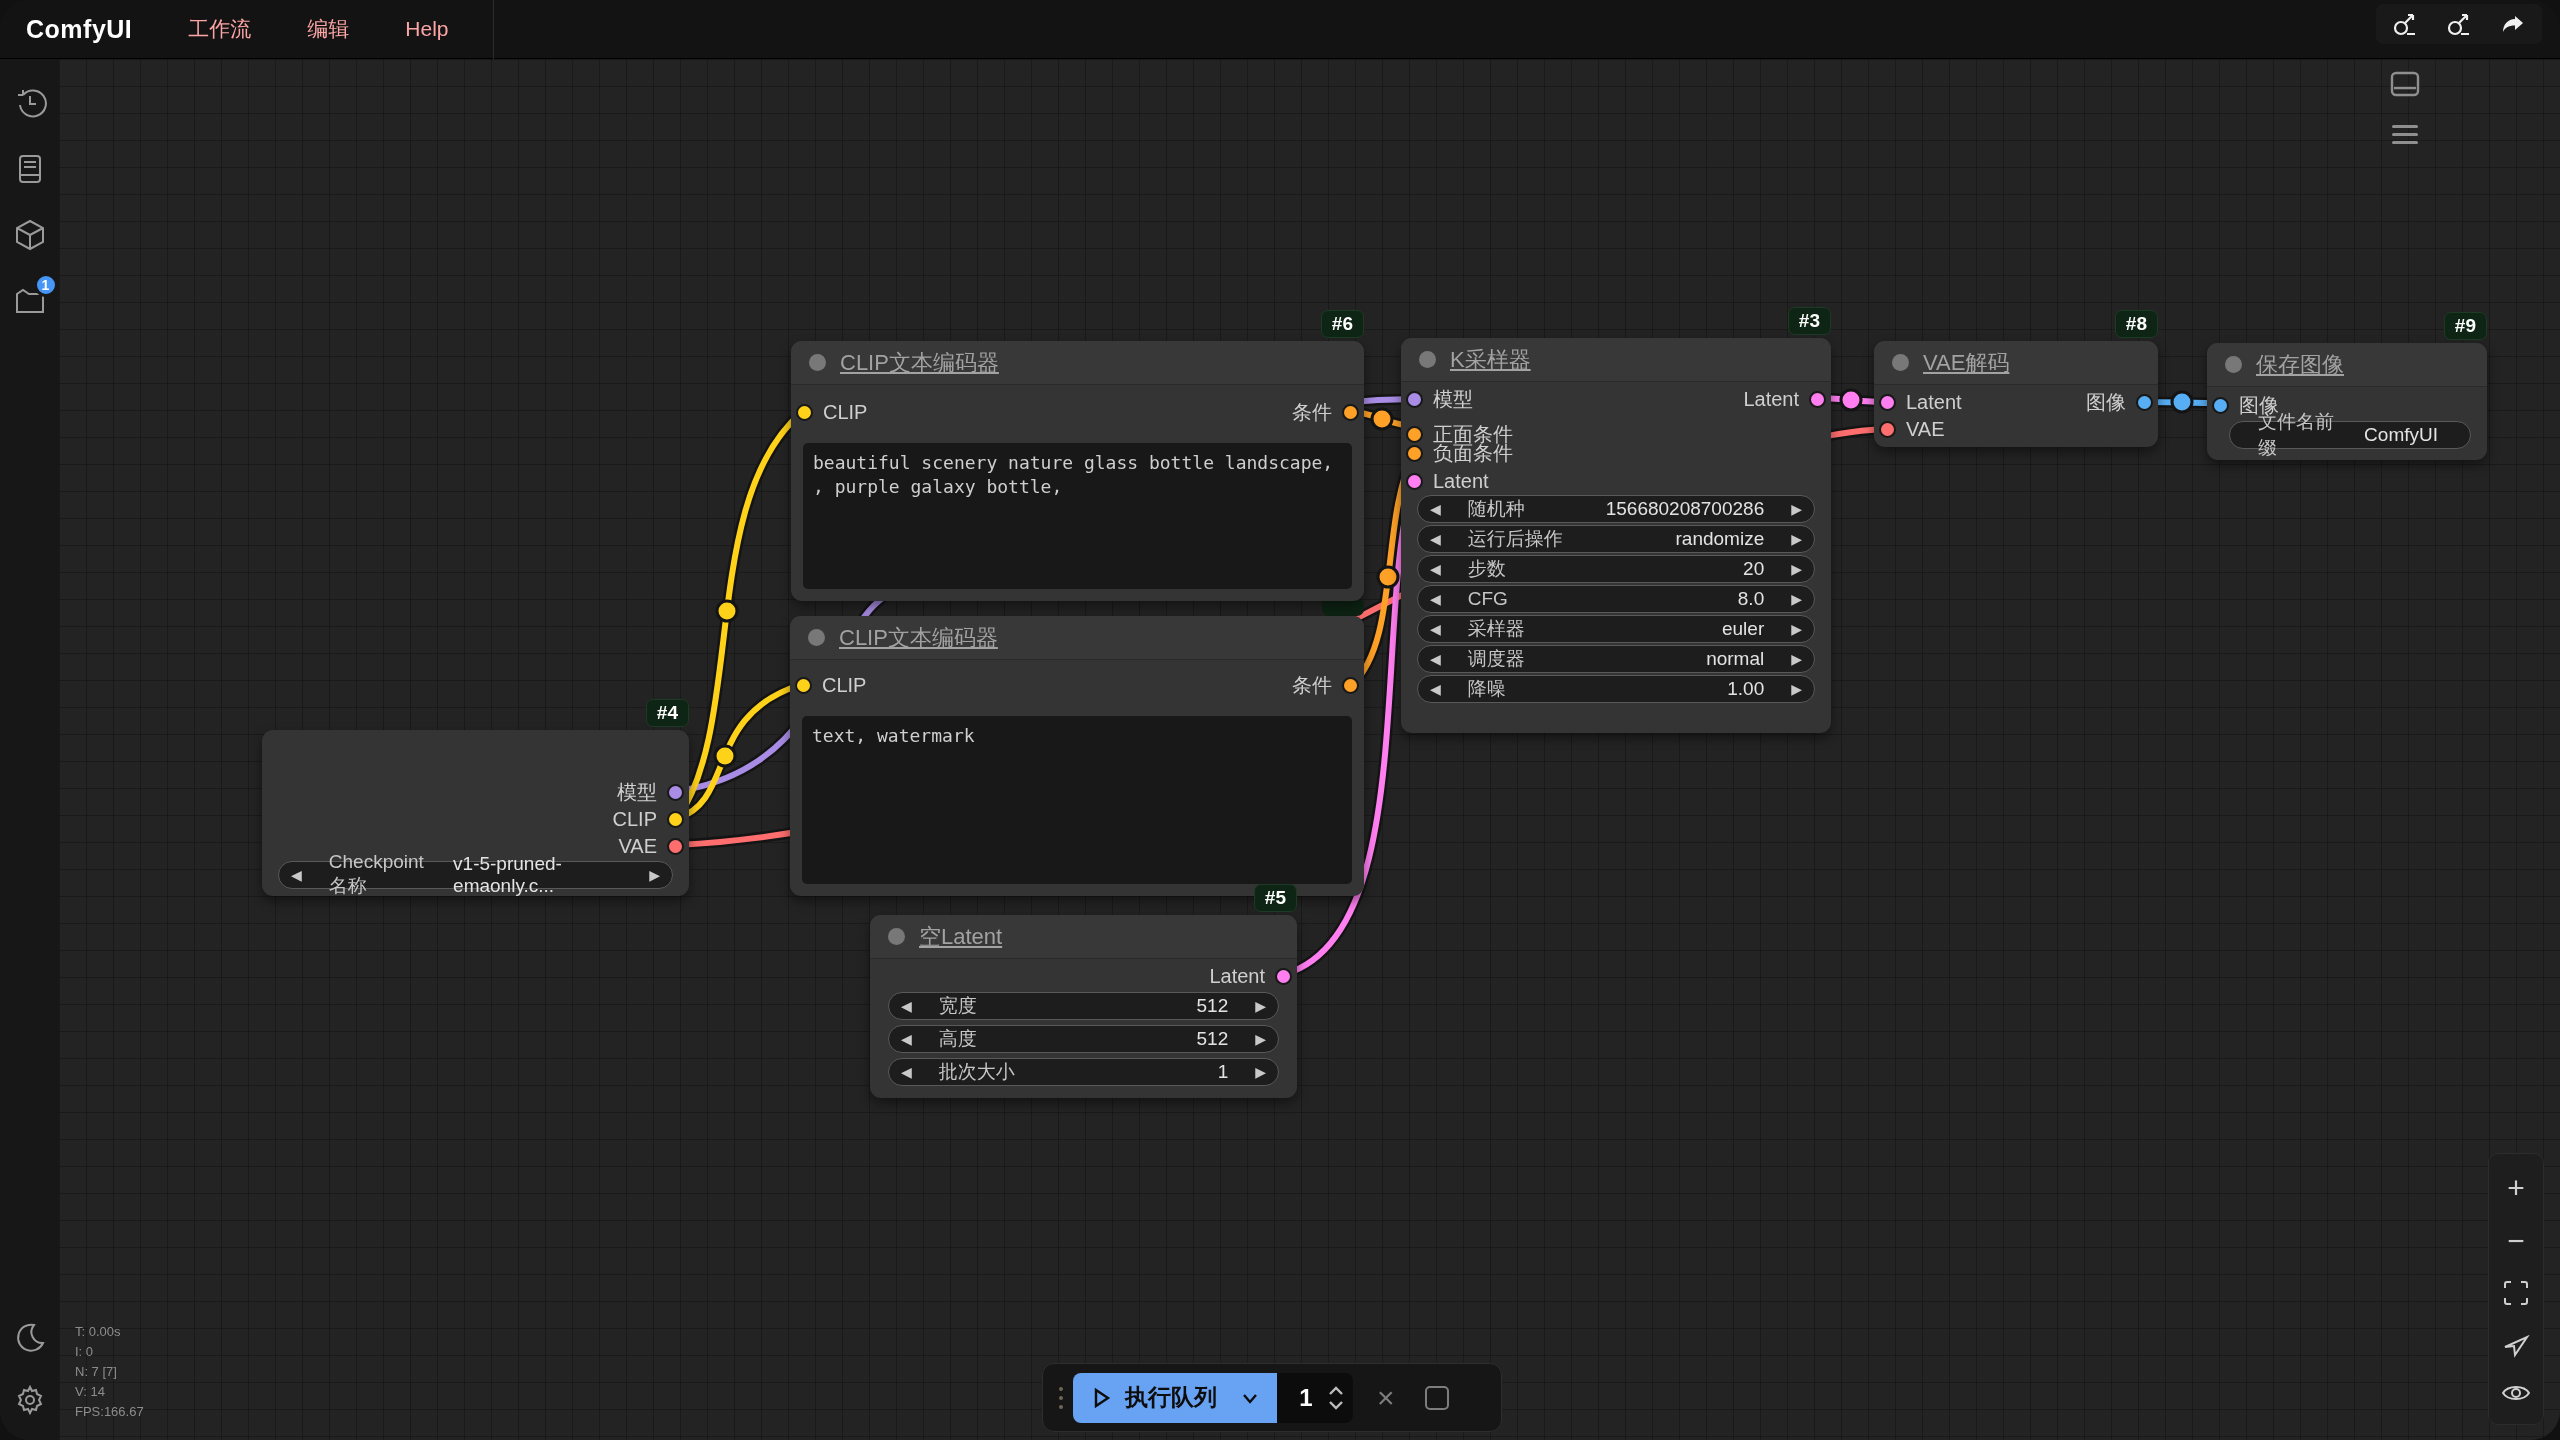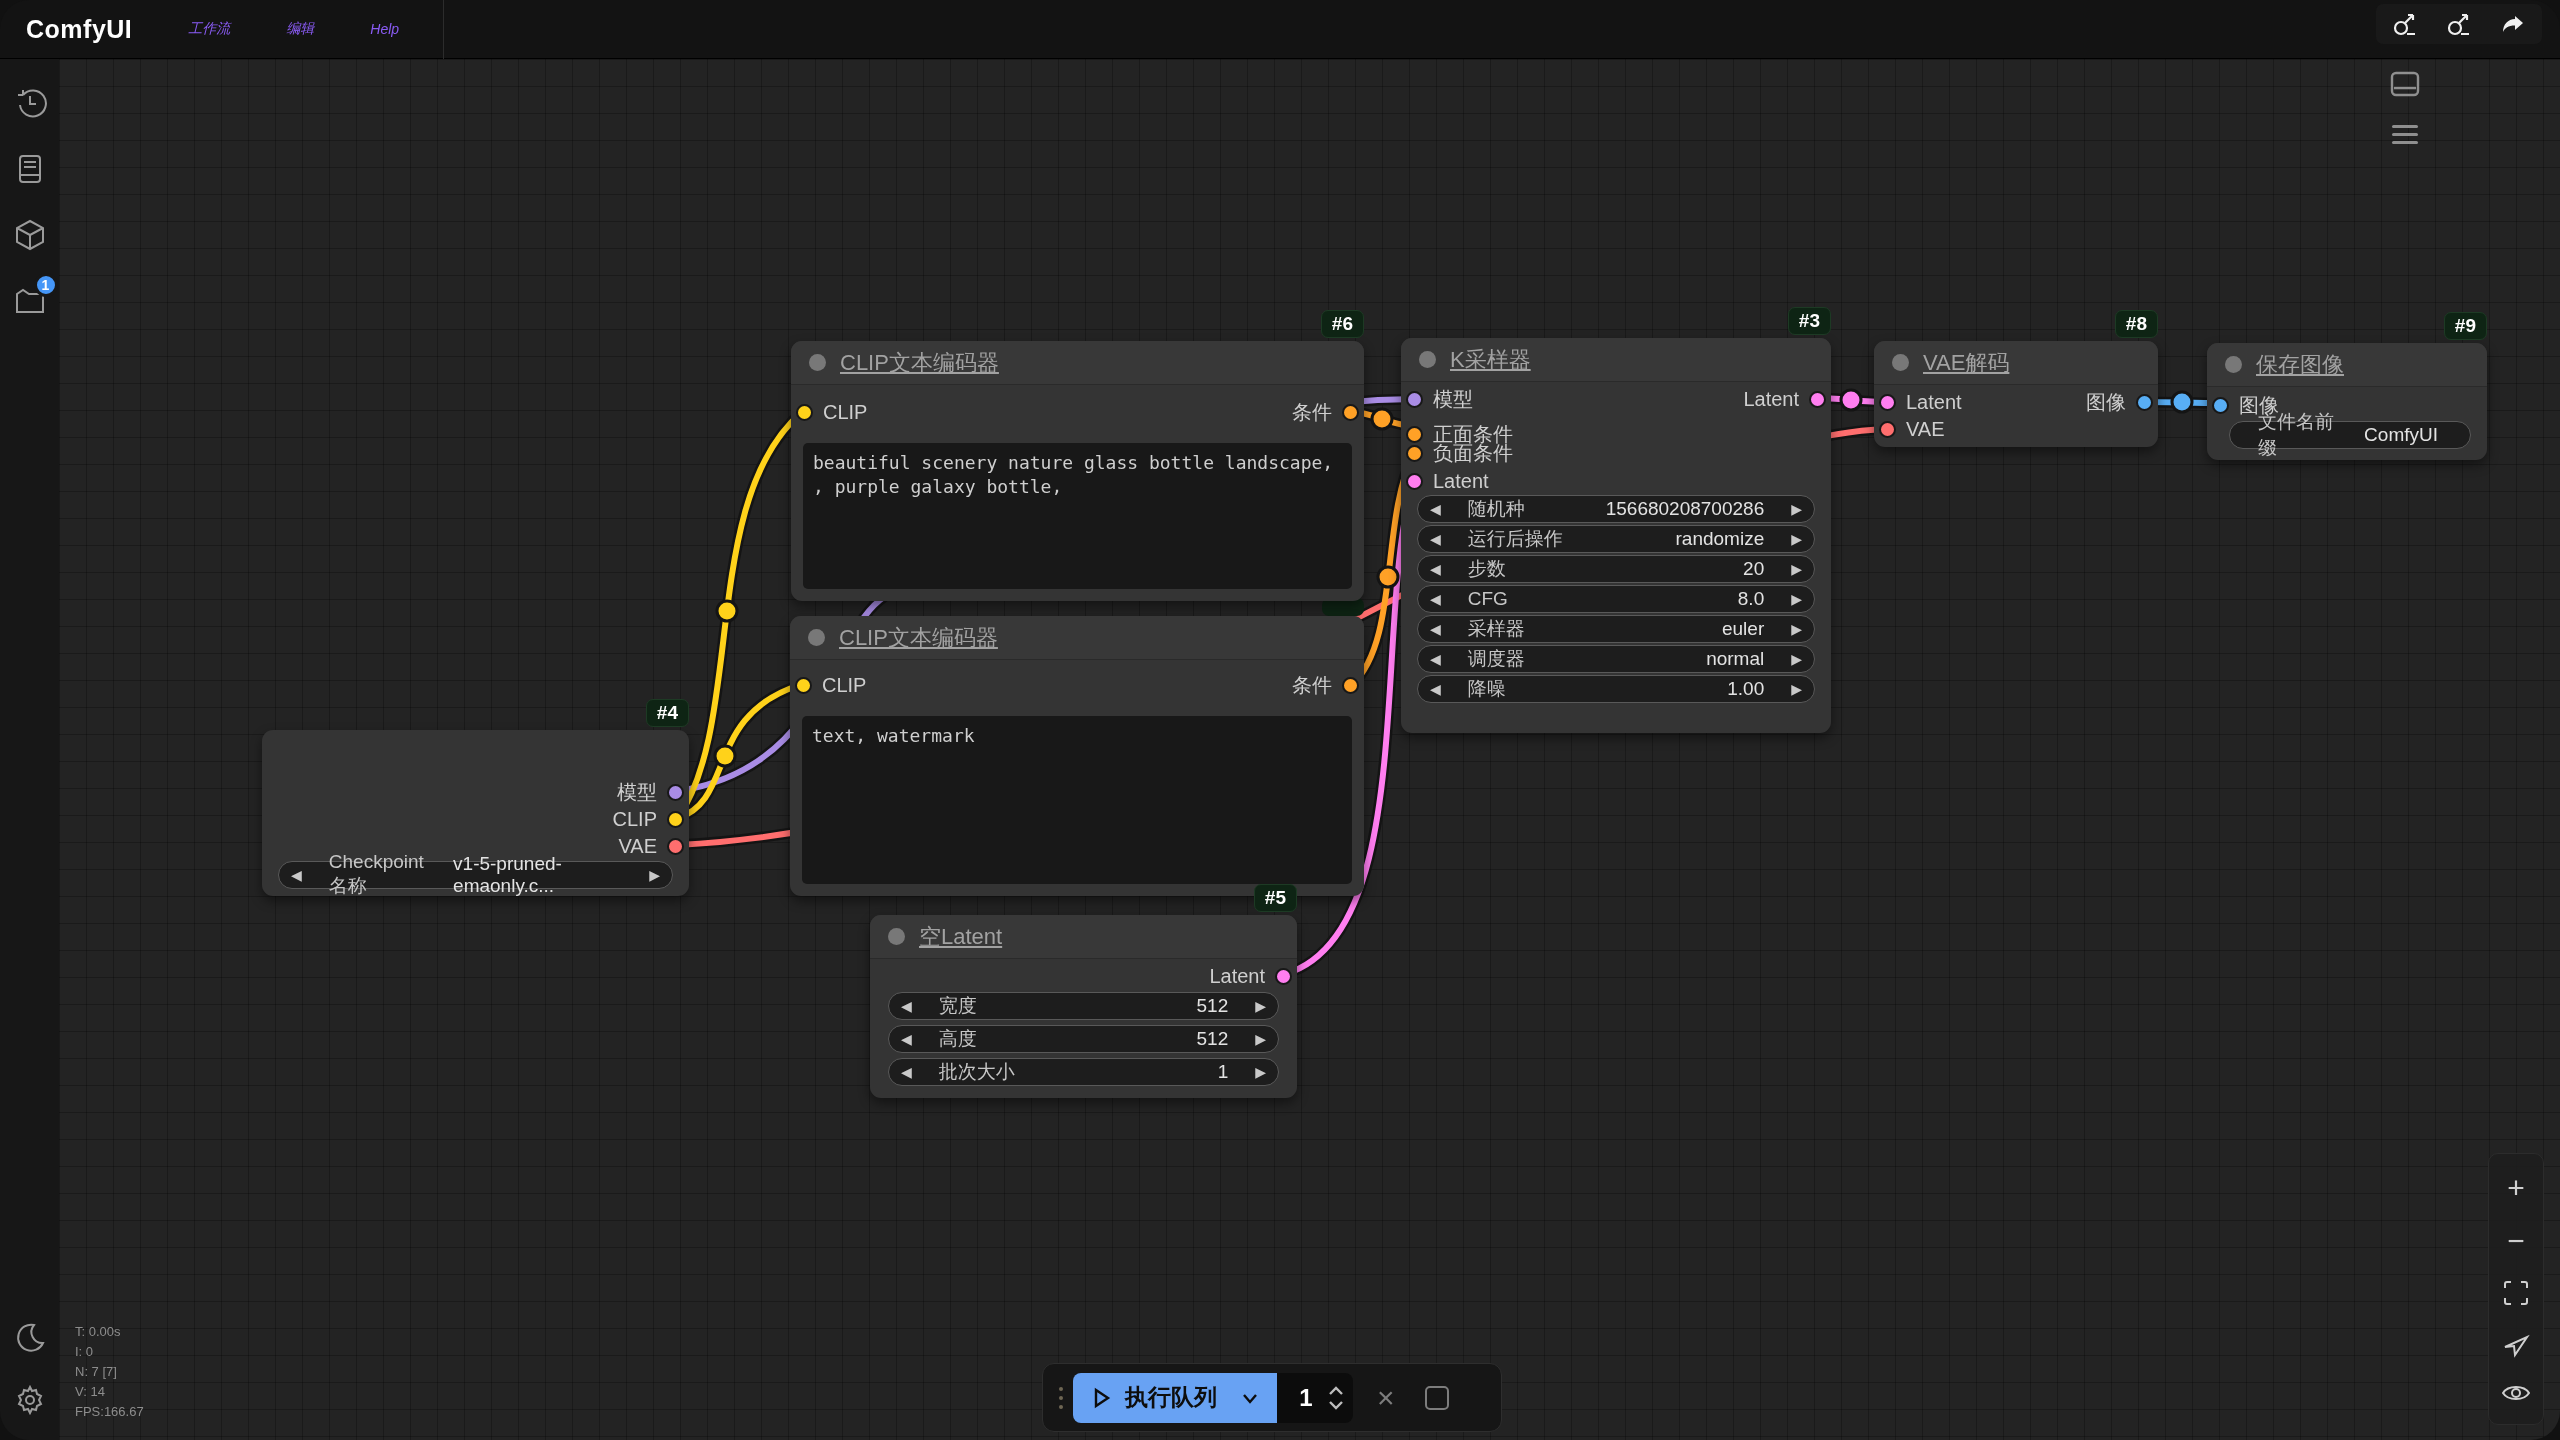--- a/index.html
+++ b/index.html
@@ -4,21 +4,21 @@
 <style>
   html,body{margin:0;padding:0;background:#111;}
   *{box-sizing:border-box;}
   .stage{position:relative;width:2560px;height:1440px;overflow:hidden;
          font-family:"Liberation Sans","DejaVu Sans",sans-serif;color:#ddd;border-radius:29px;}
 
   
   .topbar{position:absolute;left:0;top:0;width:2560px;height:59px;background:#131313;
           display:flex;align-items:center;z-index:10;border-bottom:1px solid #000;}
   .logo{font-size:25px;font-weight:bold;color:#fff;margin-left:26px;letter-spacing:.5px;}
-  .menu-item{font-size:14px;color:#8b5cf6;margin-left:56px;cursor:default;font-style:italic;}
+  .menu-item{font-size:21px;color:#fca5a5;margin-left:56px;cursor:default;}
   .menu-divider{width:1px;height:59px;background:#2c2c2c;margin-left:44px;}
   .topbar-right{margin-left:auto;display:flex;align-items:flex-start;gap:10px;margin-right:18px;flex-direction:column;}
   .btn-blue{background:#2173ae;color:#fff;border-radius:7px;height:40px;display:flex;
             align-items:center;gap:10px;padding:0 14px;font-size:21px;}
   .btn-dark-group{background:#191919;border-radius:7px;height:40px;display:flex;
                   align-items:center;gap:8px;padding:0 6px;margin-left:-6px;}
   .icon-btn{width:46px;height:40px;display:flex;align-items:center;justify-content:center;}
   .hamburger span{display:block;width:26px;height:3px;background:#8f8f8f;margin:5px 0;border-radius:2px;}
 
   

